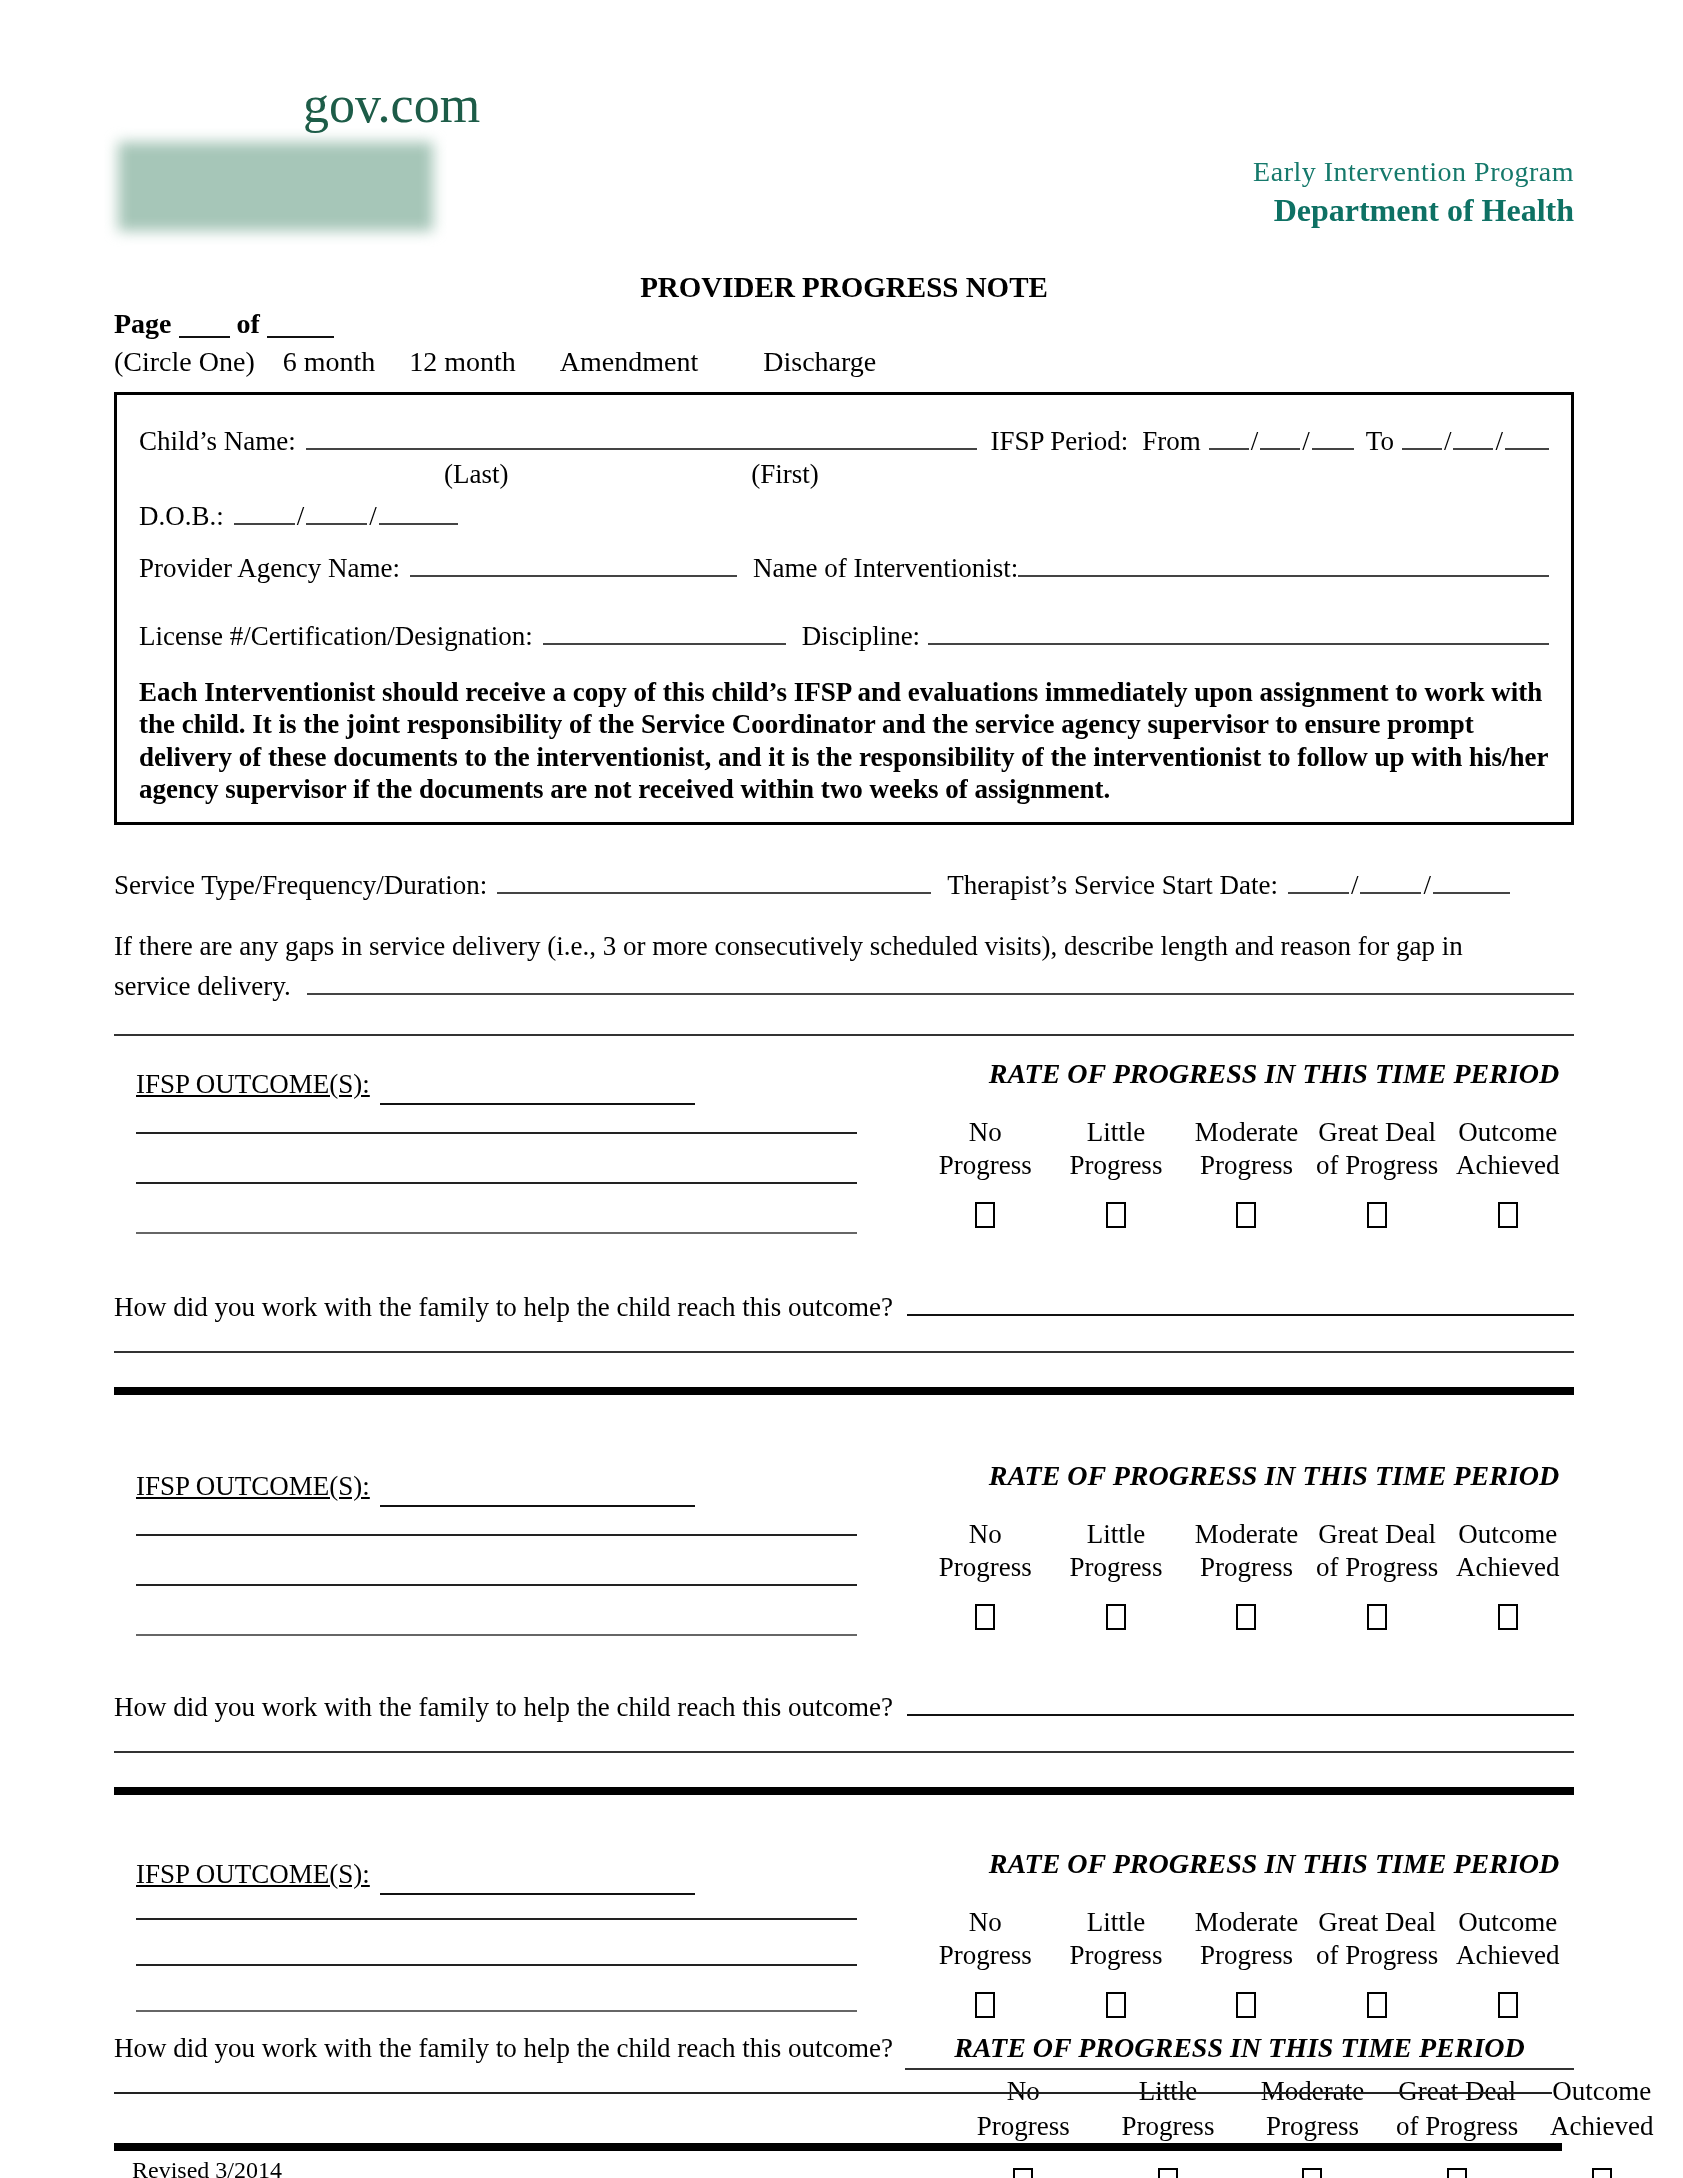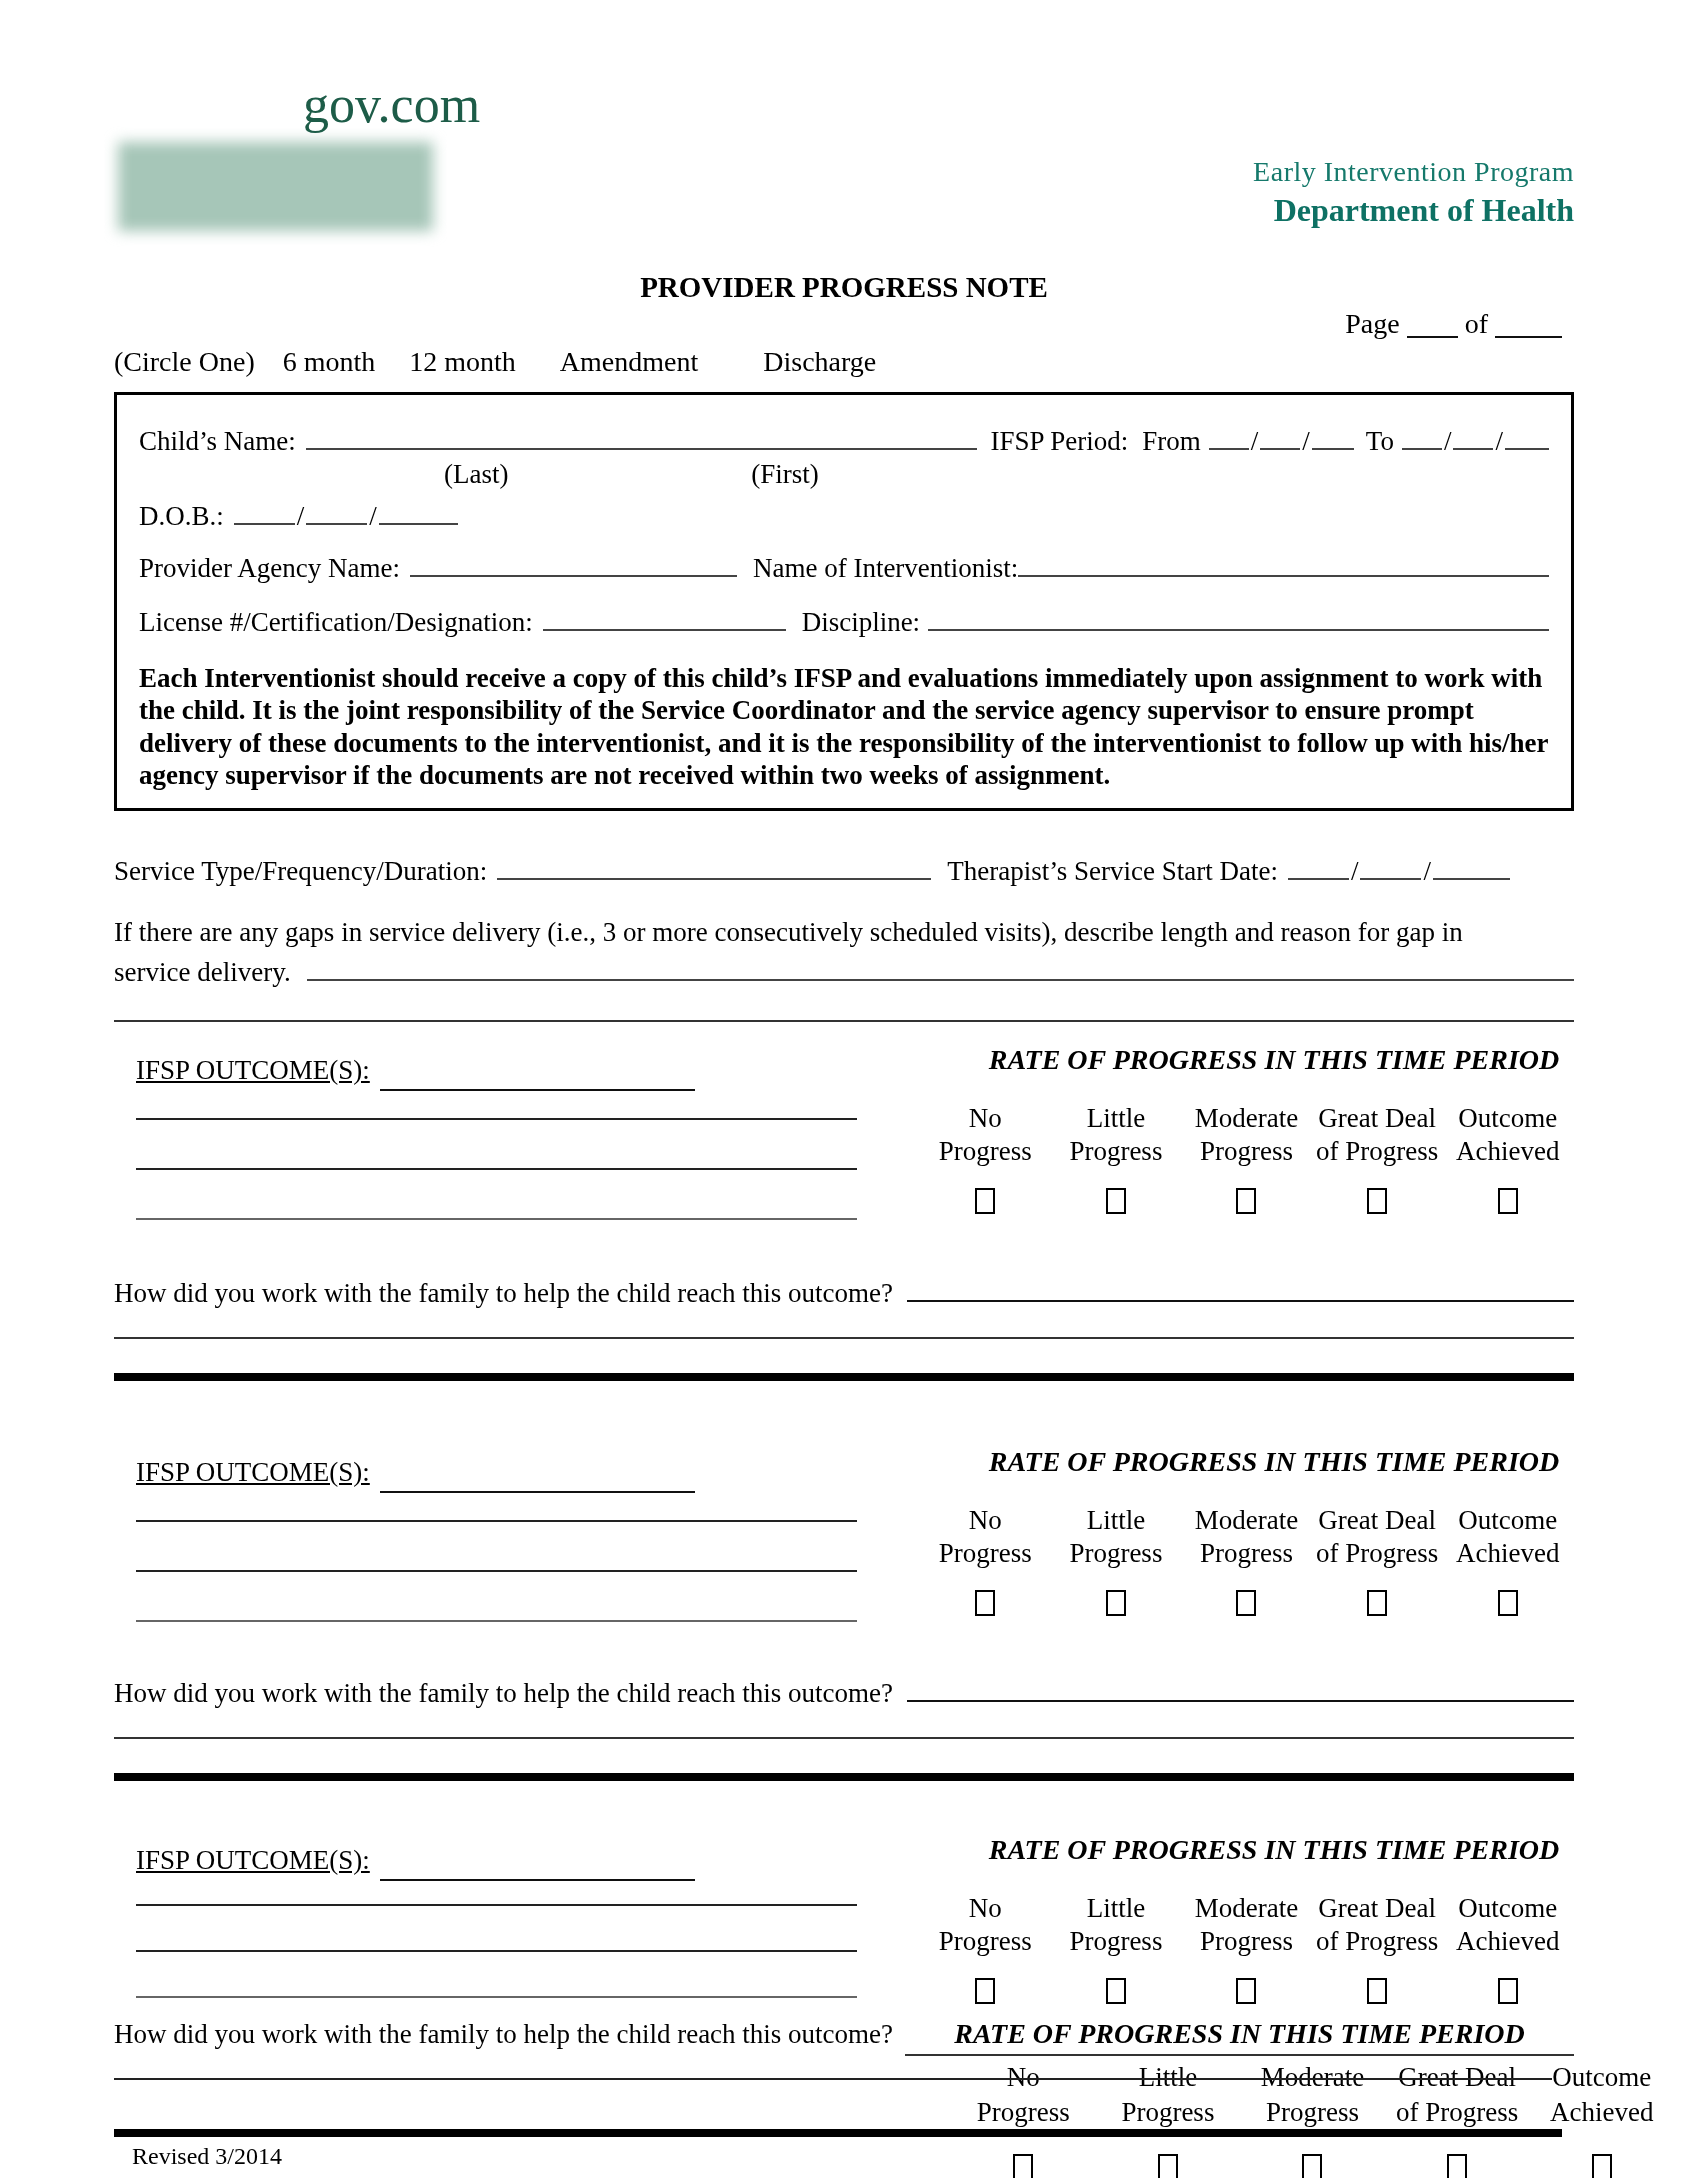--- a/index.html
+++ b/index.html
@@ -14,37 +14,37 @@
   .logo { position:relative; margin-left:42px; width:475px; height:158px; }
   .logo-bg { position:absolute; left:-38px; top:55px; width:315px; height:89px;
              background:#a6c6b8; filter:blur(7px); }
   .logo-line1 { position:relative; font-size:62px; line-height:59px; color:#1d5c48; letter-spacing:-1px; }
   .logo-line2 { position:relative; font-size:52px; line-height:48px; color:#1d5c48; margin-left:147px; margin-top:-6px; }
   .program-block { text-align:right; padding-top:69px; }
   .program-line { font-size:28px; color:#15796b; letter-spacing:0.5px; }
   .department-line { font-size:32px; color:#0e7164; font-weight:bold; margin-top:4px; }
   
   .title { text-align:center; font-weight:bold; font-size:29px; margin-top:26px; }
-  .page-of { text-align:right; font-weight:normal; font-size:28px; margin-top:4px; padding-right:12px; }
+  .page-of { text-align:left; font-weight:bold; font-size:28px; margin-top:4px; padding-right:12px; }
   .circle-row { font-size:28px; margin-top:6px; display:flex; align-items:baseline; }
   .circle-row .opt1 { margin-left:28px; } .circle-row .opt2 { margin-left:34px; }
   .circle-row .opt3 { margin-left:44px; } .circle-row .opt4 { margin-left:65px; }
   
   .blank { display:inline-block; border-bottom:2px solid #444; height:1em; margin-bottom:-5px; }
   .blank.dark { border-bottom-color:#111; }
   .grow { flex:1; }
   .slash { padding:0 2px; }
   
   .info-box { border:3px solid #000; margin-top:14px; padding:26px 22px 16px 22px; }
   .brow { display:flex; align-items:baseline; }
   .row-names { padding-left:305px; margin-top:2px; }
   .first-lbl { margin-left:236px; }
   .row-dob { margin-top:6px; }
   .row-agency { margin-top:16px; }
-  .row-license { margin-top:18px; }
+  .row-license { margin-top:32px; }
   .notice { margin-top:24px; font-size:27px; line-height:1.2;font-weight:bold; }
   
   .service-row { display:flex; align-items:baseline; margin-top:40px; }
   .gaps { margin-top:26px; line-height:1.45; }
   .gaps-l2 { display:flex; align-items:baseline; }
   .full-line { border-top:2px solid #333; margin-top:28px; }
   
   .sec-grid { display:flex; }
   .sec-left { width:752px; }
   .sec-right { flex:1; }

